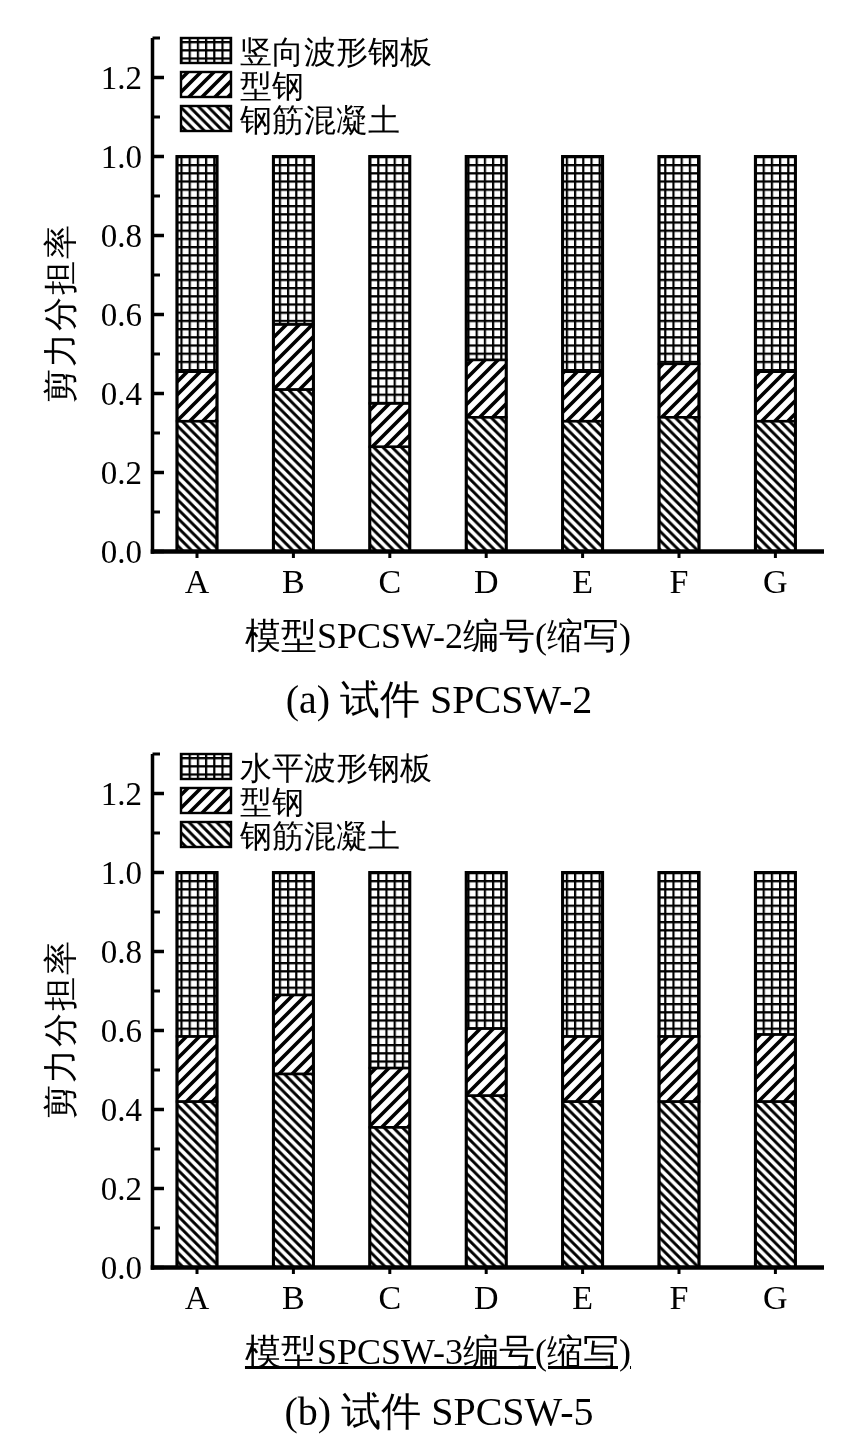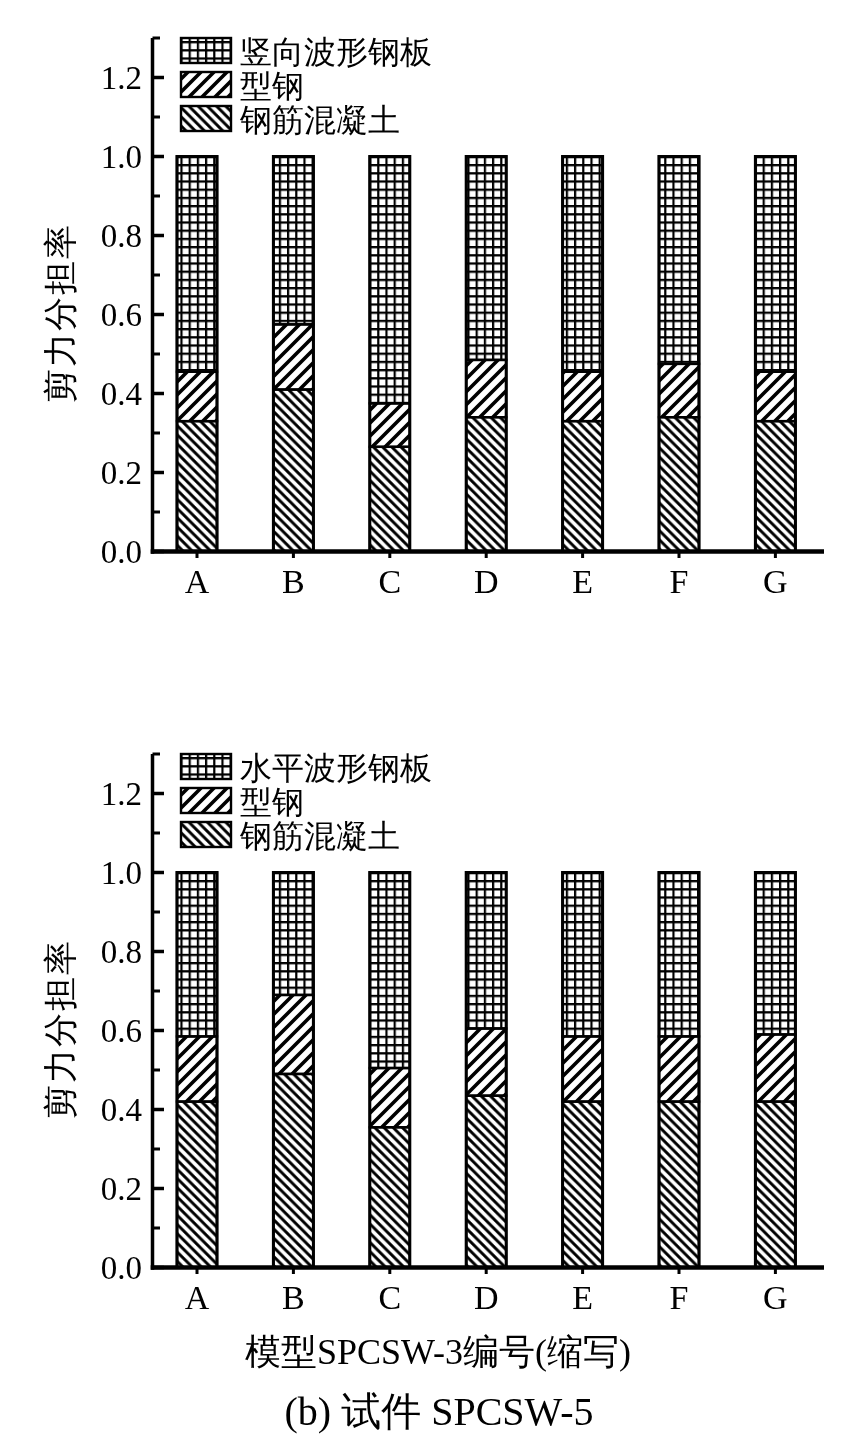--- a/index.html
+++ b/index.html
@@ -13,21 +13,21 @@
   .overlay{position:absolute;text-align:center;white-space:nowrap;color:#000;}
   .ylabel{
     left:-139px;width:400px;height:40px;line-height:40px;
     transform:rotate(-90deg);transform-origin:center;
     font-size:34px;letter-spacing:2px;
   }
   #ylabel-a{top:293px;}
   #ylabel-b{top:1009px;}
   .xlabel{left:138px;width:600px;font-size:36px;}
   #xlabel-a{top:612px;}
-  #xlabel-b{top:1328px;}
+  #xlabel-b{top:1328px;text-decoration:underline;}
   .caption{left:139px;width:600px;font-size:40px;}
   #caption-a{top:672px;}
   #caption-b{top:1384px;}
   svg text{font-family:"Liberation Serif","DejaVu Serif",serif;fill:#000;}
 </style>
 </head>
 <body>
 
 <div class="page">
 
@@ -222,18 +222,20 @@
       <line x1="150.7" y1="551.5" x2="824" y2="551.5" stroke="#000" stroke-width="4.5"></line>
       <rect x="181" y="38" width="50" height="25" fill="url(#pb-grid)" stroke="#000" stroke-width="2.4"></rect>
       <text x="240" y="51.5" dominant-baseline="central" font-size="32">水平波形钢板</text>
       <rect x="181" y="72" width="50" height="25" fill="url(#pb-diag-up)" stroke="#000" stroke-width="2.4"></rect>
       <text x="240" y="85.5" dominant-baseline="central" font-size="32">型钢</text>
       <rect x="181" y="106" width="50" height="25" fill="url(#pb-diag-down)" stroke="#000" stroke-width="2.4"></rect>
       <text x="240" y="119.5" dominant-baseline="central" font-size="32">钢筋混凝土</text>
     </svg>
 
   <div id="ylabel-a" class="overlay ylabel">剪力分担率</div>
+  <div id="xlabel-a" class="overlay xlabel">模型SPCSW-2编号(缩写)</div>
+  <div id="caption-a" class="overlay caption">(a) 试件 SPCSW-2</div>
 
   <div id="ylabel-b" class="overlay ylabel">剪力分担率</div>
   <div id="xlabel-b" class="overlay xlabel">模型SPCSW-3编号(缩写)</div>
   <div id="caption-b" class="overlay caption">(b) 试件 SPCSW-5</div>
 
 </div>
 
 </body></html>

